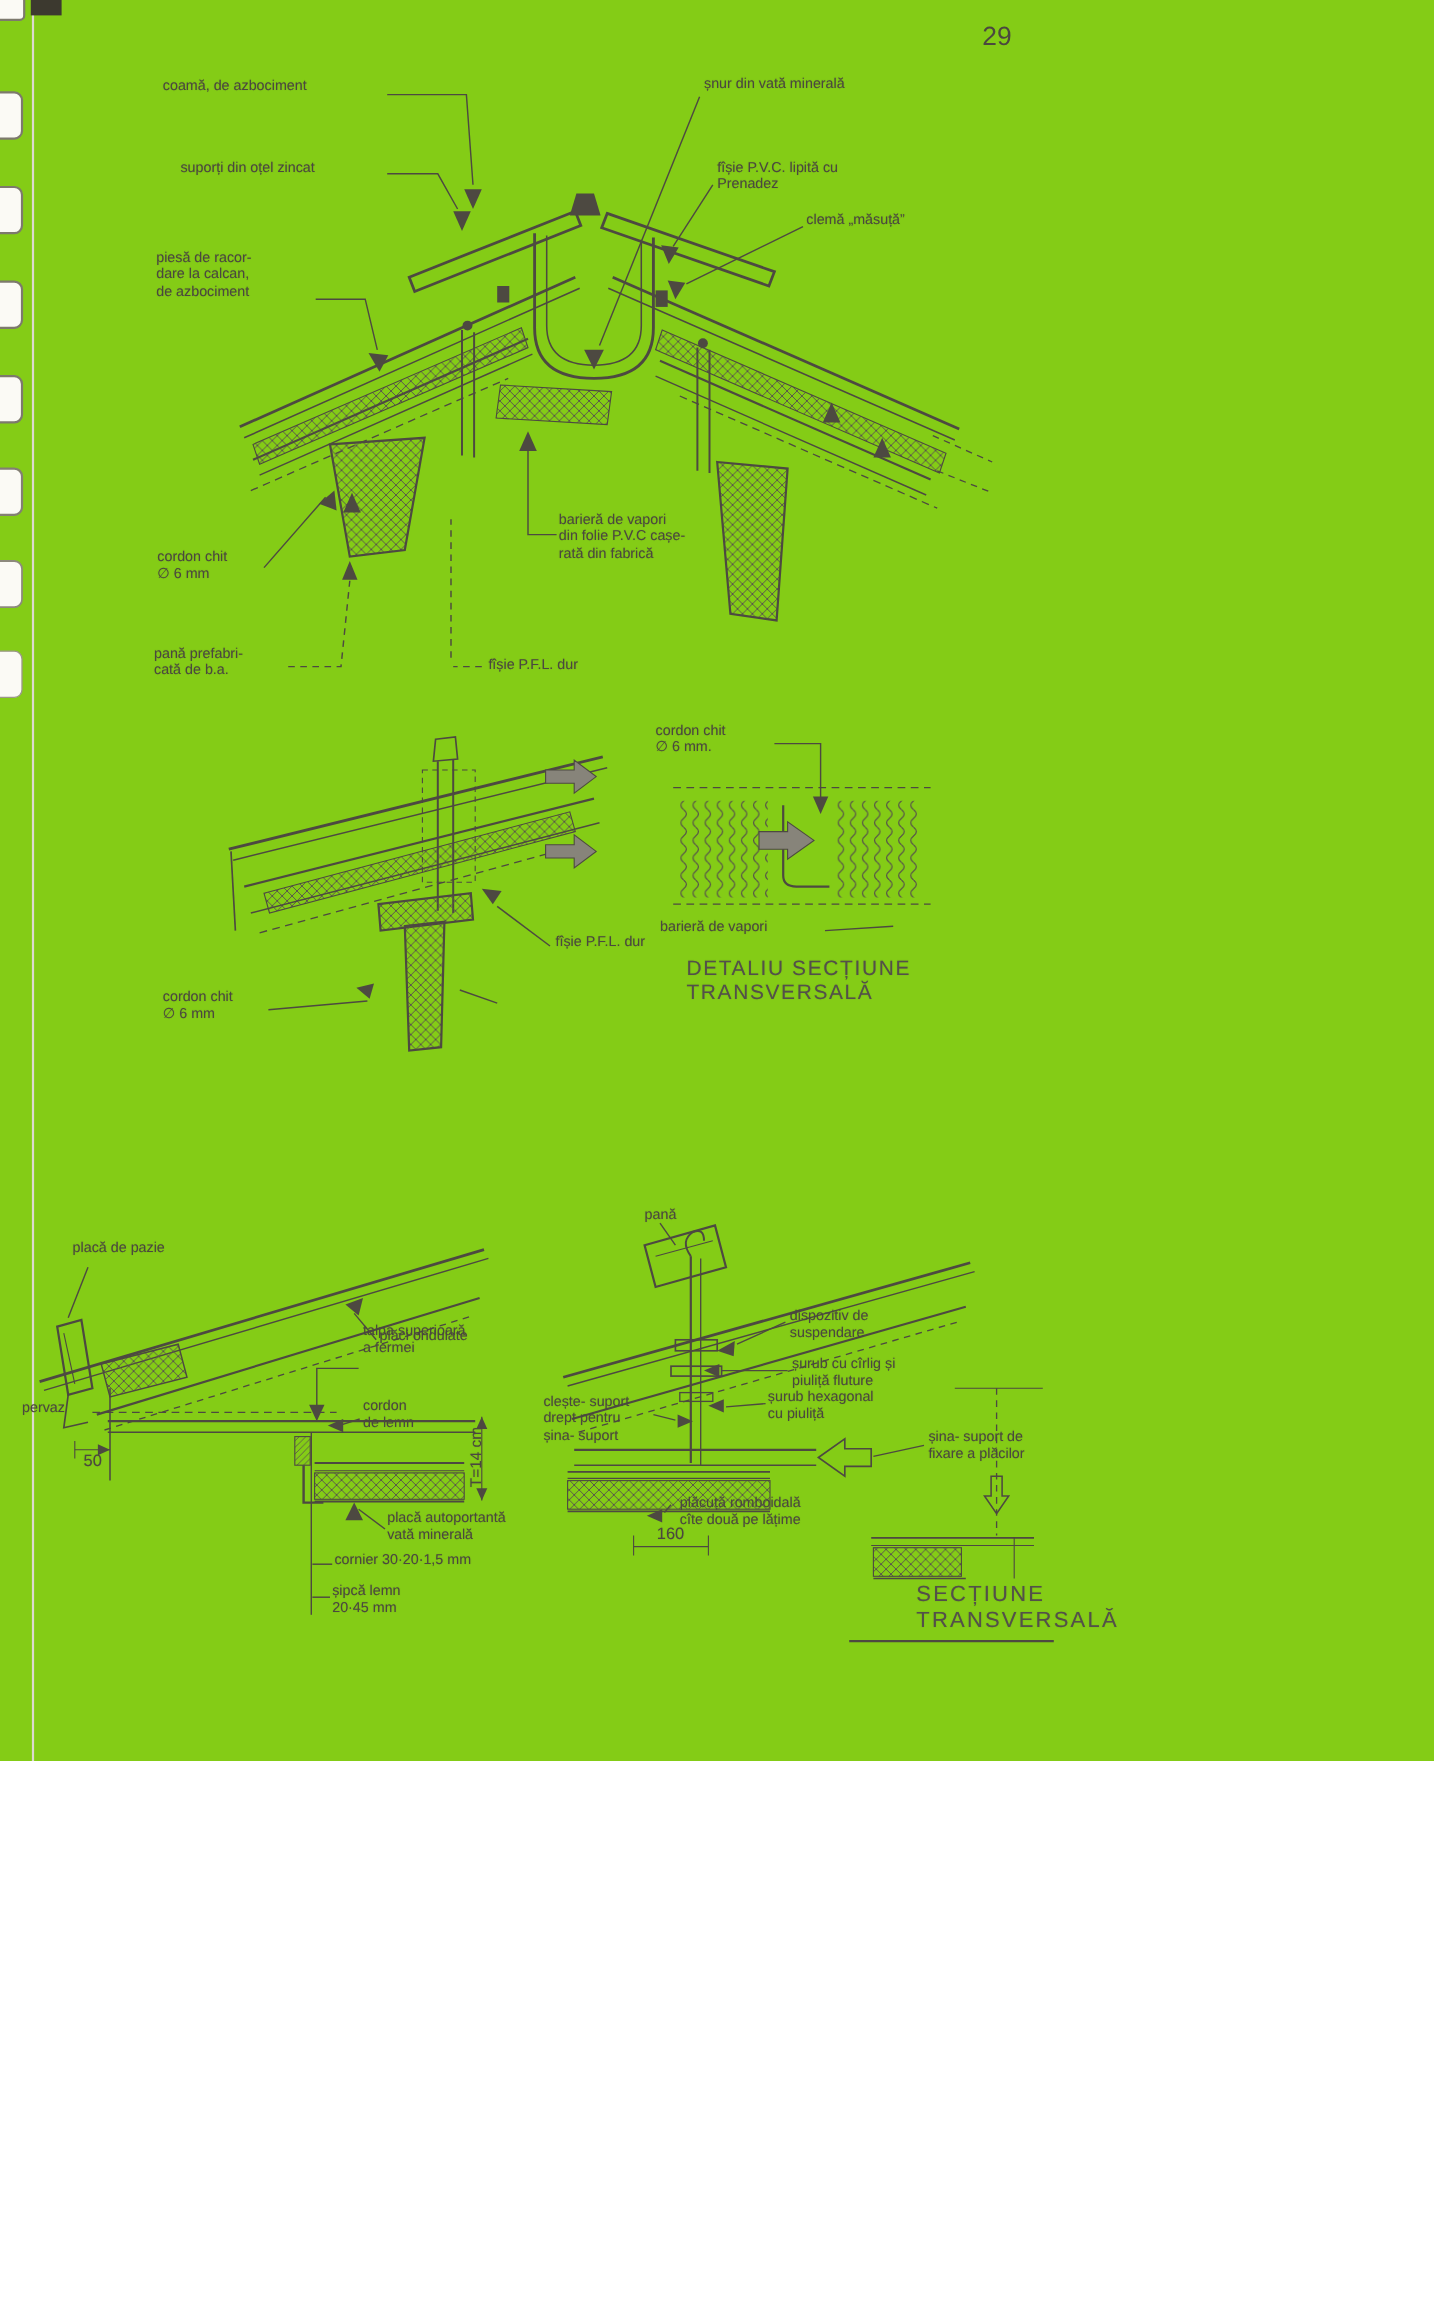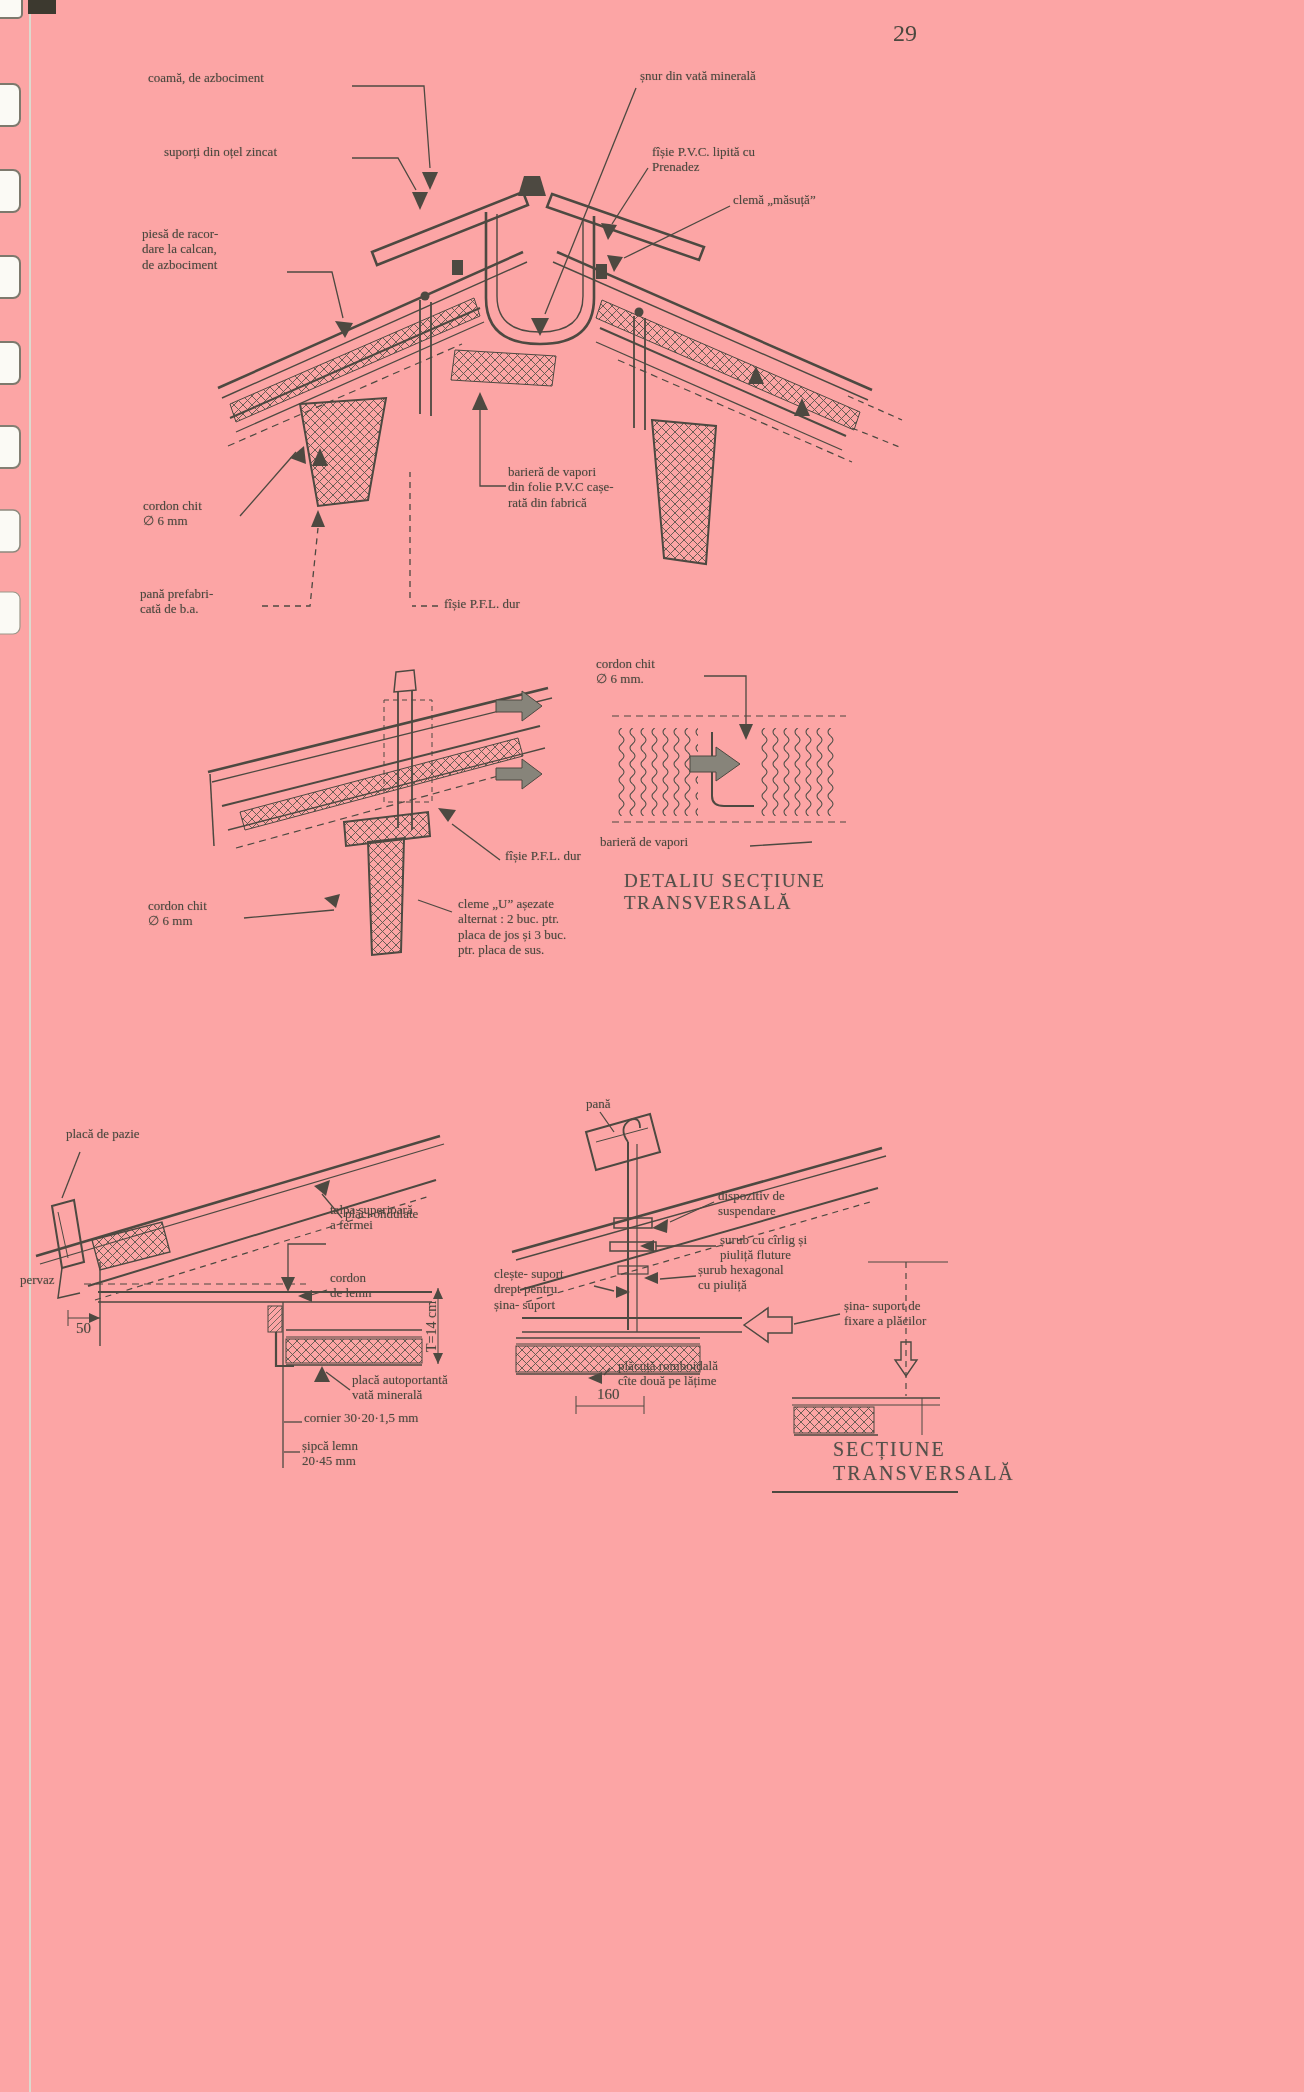--- a/index.html
+++ b/index.html
@@ -1,20 +1,20 @@
 <!DOCTYPE html>
 <html><head>
 <meta charset="utf-8">
 <style>
   * { margin:0; padding:0; box-sizing:border-box; }
   html,body { background:#ffffff; }
   .page {
-    position:relative; width:1304px; height:2092px;
-    background:#fca5a5; overflow:hidden;
-    font-family:Liberation Serif, serif;
+    position:relative; width:1304px; height:1601px;
+    background:#84cc16; overflow:hidden;
+    font-family:Liberation Sans, sans-serif;
     color:#4a473e;
   }
   svg.draw { position:absolute; left:0; top:0; }
   .lbl {
     position:absolute; white-space:pre-line;
     font-size:13px; line-height:1.18; color:#4b483f;
     text-shadow:0 0 1px rgba(72,68,58,.35);
   }
   .title { font-size:19px; letter-spacing:1.5px; color:#53504a; }
   .big-title { font-size:20px; letter-spacing:2px; color:#53504a;margin-left:15px; }
@@ -290,24 +290,20 @@
   <div class="lbl" style="left:444px;top:596px">fîșie P.F.L. dur</div>
 
   <div class="lbl" style="left:596px;top:656px">cordon chit
 ∅ 6 mm.</div>
   <div class="lbl" style="left:600px;top:834px">barieră de vapori</div>
   <div class="lbl title" style="left:624px;top:870px">DETALIU SECȚIUNE
 TRANSVERSALĂ</div>
   <div class="lbl" style="left:505px;top:848px">fîșie P.F.L. dur</div>
   <div class="lbl" style="left:148px;top:898px">cordon chit
 ∅ 6 mm</div>
-  <div class="lbl" style="left:458px;top:896px">cleme „U” așezate
-alternat : 2 buc. ptr.
-placa de jos și 3 buc.
-ptr. placa de sus.</div>
 
   <div class="lbl" style="left:66px;top:1126px">placă de pazie</div>
   <div class="lbl" style="left:345px;top:1206px">plăci ondulate</div>
   <div class="lbl" style="left:330px;top:1202px">talpa superioară
 a fermei</div>
   <div class="lbl" style="left:20px;top:1272px">pervaz</div>
   <div class="lbl" style="left:330px;top:1270px">cordon
 de lemn</div>
   <div class="lbl dim" style="left:76px;top:1320px">50</div>
   <div class="lbl rot" style="left:424px;top:1352px">T=14 cm</div>

